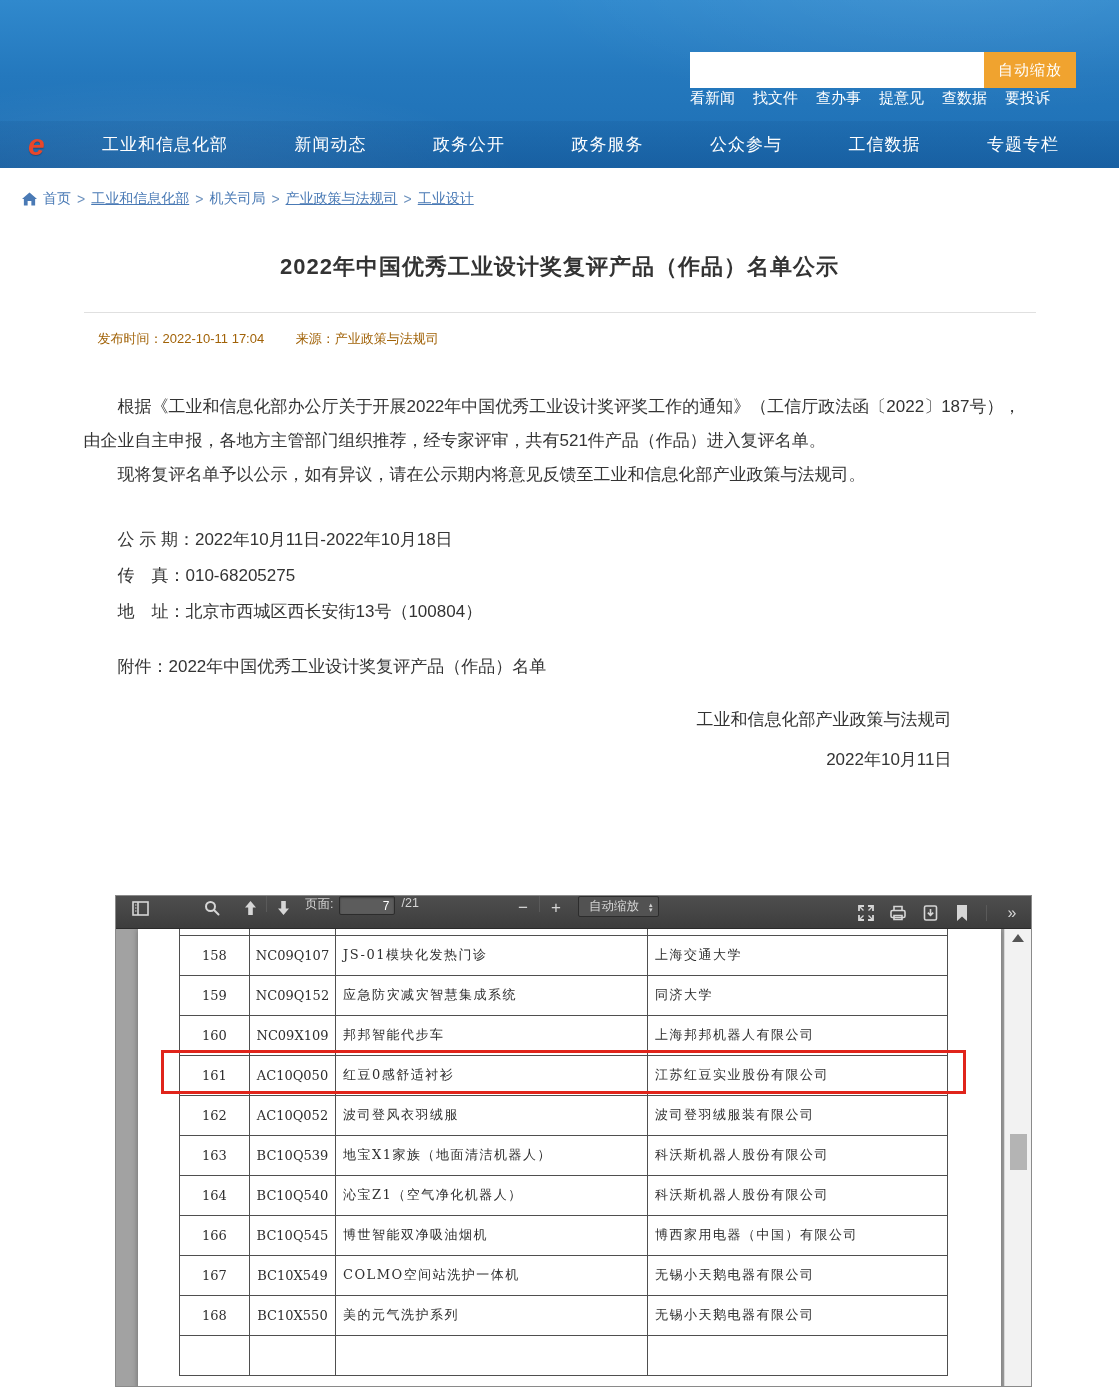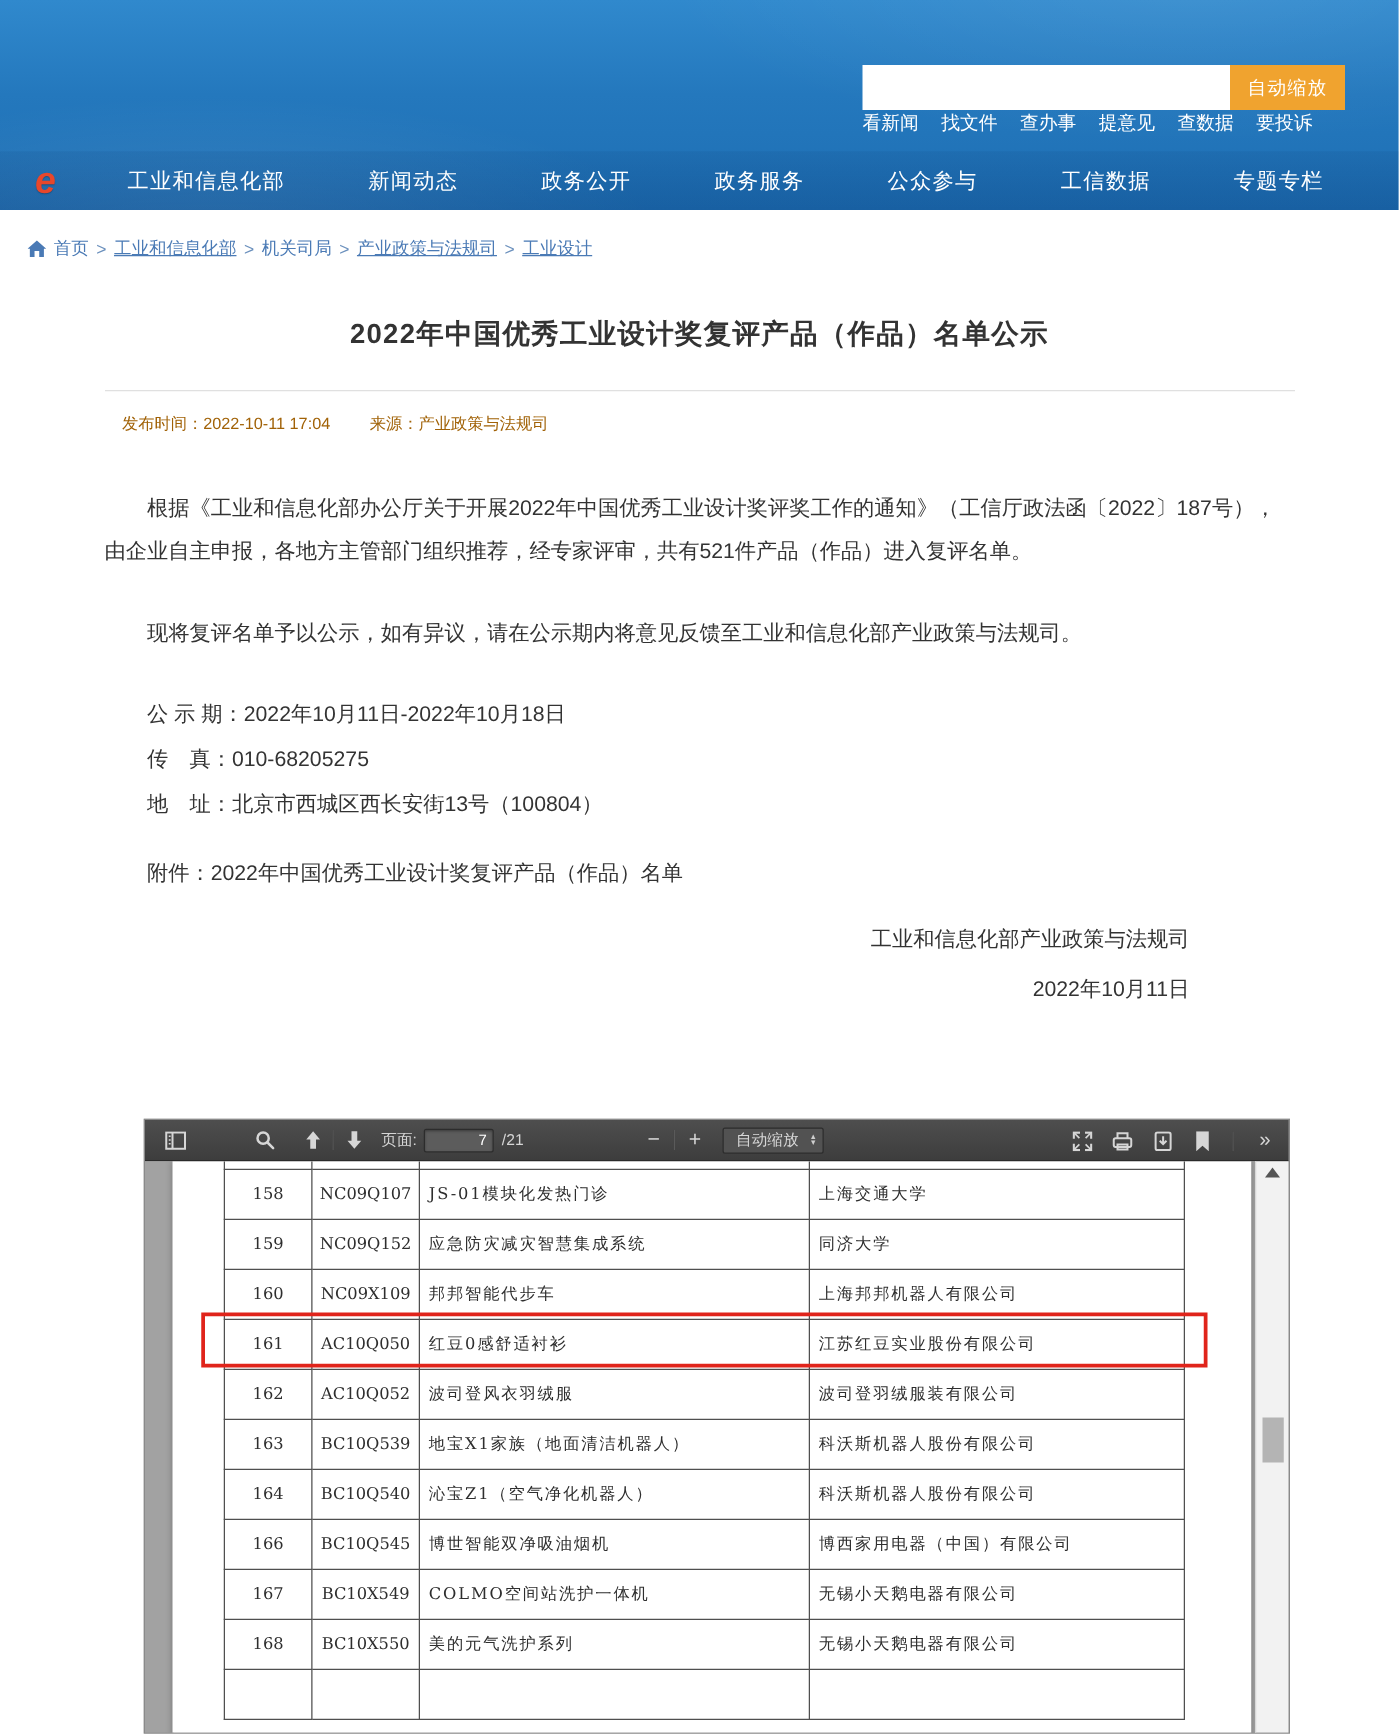--- a/index.html
+++ b/index.html
@@ -77,34 +77,34 @@
   .article-title {
     margin-top:44px; text-align:center; font-size:22px; font-weight:bold; color:#333;
     letter-spacing:1px;
   }
   .title-divider { border-bottom:1px solid #e0e0e0; margin-top:30px; }
   .article-meta {
     margin-top:17px; text-align:left; font-size:13px; color:#a16207;
   }
   .article-meta span { margin:0 14px; }
   .article-body { margin-top:42px; font-size:17px; color:#333; line-height:34px; }
-  .article-body p { text-indent:2em;margin-top:32px; }
+  .article-body p { text-indent:2em; }
   .detail-lines { margin-top:30px; font-size:17px; color:#333; line-height:36px; }
   .detail-lines div { text-indent:2em; }
   .attachment-line { margin-top:20px; font-size:17px; color:#333; line-height:34px; text-indent:2em; }
   .signature { margin-top:16px; text-align:right; padding-right:84px; font-size:17px; color:#333; line-height:40px; }
 
   
   .pdf-viewer {
     position:absolute; left:115px; top:895px; width:917px; height:492px;
     background:#a2a2a2; overflow:hidden; border:1px solid #8a8a8a;
   }
   .pdf-toolbar {
     position:relative; height:33px; background:linear-gradient(180deg,#4e4e4e,#3d3d3d);
-    border-bottom:1px solid #2a2a2a; display:flex; align-items:center; color:#d6d6d6;
+    border-bottom:1px solid #2a2a2a; display:flex; align-items:flex-start; color:#d6d6d6;
     font-size:12.5px;
   }
   .tb-btn { display:flex; align-items:center; justify-content:center; height:24px; min-width:24px; cursor:pointer; }
   .tb-sep { width:1px; height:16px; background:#2e2e2e; border-right:1px solid #5a5a5a; margin:0 4px; }
   .tb-label { margin:0 6px 0 10px; }
   .page-input {
     width:56px; height:19px; background:#5c5c5c; border:1px solid #2c2c2c; color:#fff;
     text-align:right; font-size:12px; padding-right:5px; border-radius:2px;
     box-shadow:inset 0 1px 2px rgba(0,0,0,.35);
   }

